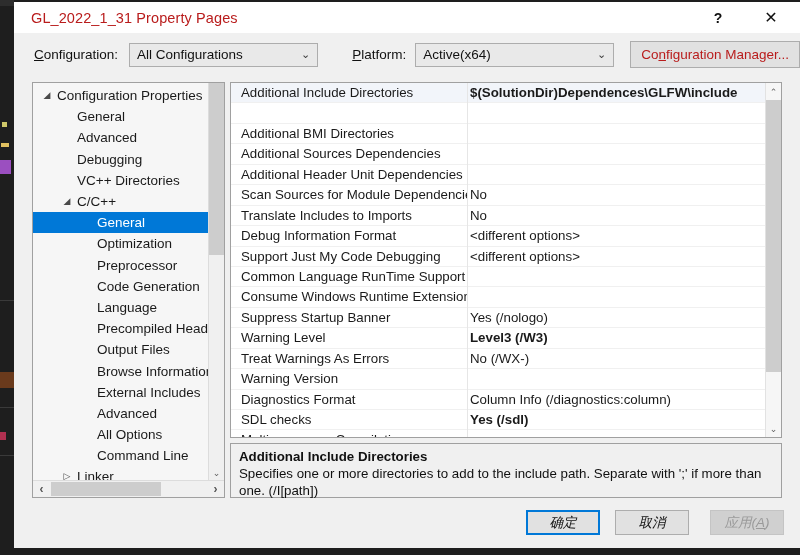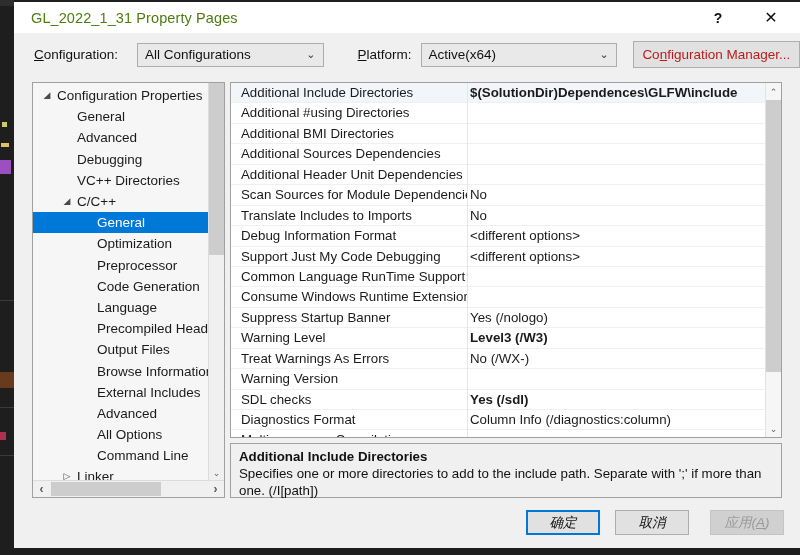--- a/index.html
+++ b/index.html
@@ -34,21 +34,21 @@
   
   #titlebar {
     position: relative;
     height: 31px;
     background: #ffffff;
     display: flex; align-items: center;
   }
   #title-text {
     margin-left: 17px;
     font-size: 14.5px;
-    color: #4d7c0f;
+    color: #b91c1c;
     letter-spacing: .1px;
   }
   .title-btn {
     position: absolute; top: 0;
     width: 46px; height: 31px;
     display: flex; align-items: center; justify-content: center;
     font-size: 15px; color: #101010;
     cursor: default;
   }
   #help-btn  { right: 59px; font-weight: 700; font-size: 14px; }
@@ -76,21 +76,21 @@
     font-size: 13.5px; color: #111;
     cursor: default;
   }
   .combo .val { padding-left: 7px; white-space: nowrap; overflow: hidden; }
   .combo .chev {
     position: absolute; right: 7px; top: 50%;
     transform: translateY(-55%);
     font-size: 11px; color: #3a3a3a;
   }
   #cfg-label   { margin-left: 20px; }
-  #cfg-combo   { margin-left: 19px;  width: 195px; }
+  #cfg-combo   { margin-left: 11px;  width: 195px; }
   #plat-label  { margin-left: 34px; }
   #plat-combo  { margin-left: 9px;  width: 205px; }
   #cfgmgr-btn {
     margin-left: 16px;
     height: 25px; width: 173px;
     background: #e1e1e1;
     border: 1px solid #adadad;
     font-size: 13.5px; color: #b91c1c;
     display: flex; align-items: center; justify-content: center;
     cursor: default;
@@ -401,21 +401,20 @@
       </div>
     </div>
 
     <div id="grid-panel">
       <div id="grid-rows">
           <div class="prow selrow">
             <div class="pname">Additional Include Directories</div>
             <div class="pval bold">$(SolutionDir)Dependences\GLFW\include</div>
           </div>
           <div class="prow">
-            <div class="pname">Additional #using Directories</div>
             <div class="pval"></div>
           </div>
           <div class="prow">
             <div class="pname">Additional BMI Directories</div>
             <div class="pval"></div>
           </div>
           <div class="prow">
             <div class="pname">Additional Sources Dependencies</div>
             <div class="pval"></div>
           </div>
@@ -457,26 +456,26 @@
           </div>
           <div class="prow">
             <div class="pname">Treat Warnings As Errors</div>
             <div class="pval">No (/WX-)</div>
           </div>
           <div class="prow">
             <div class="pname">Warning Version</div>
             <div class="pval"></div>
           </div>
           <div class="prow">
+            <div class="pname">Diagnostics Format</div>
+            <div class="pval">Column Info (/diagnostics:column)</div>
+          </div>
+          <div class="prow">
             <div class="pname">SDL checks</div>
             <div class="pval bold">Yes (/sdl)</div>
-          </div>
-          <div class="prow">
-            <div class="pname">Diagnostics Format</div>
-            <div class="pval">Column Info (/diagnostics:column)</div>
           </div>
           <div class="prow">
             <div class="pname">Multi-processor Compilation</div>
             <div class="pval"></div>
           </div>
         </div>
       <div id="grid-divider"></div>
       <div id="grid-vscroll">
         <div class="sb-up">⌃</div>
         <div class="thumb"></div>

